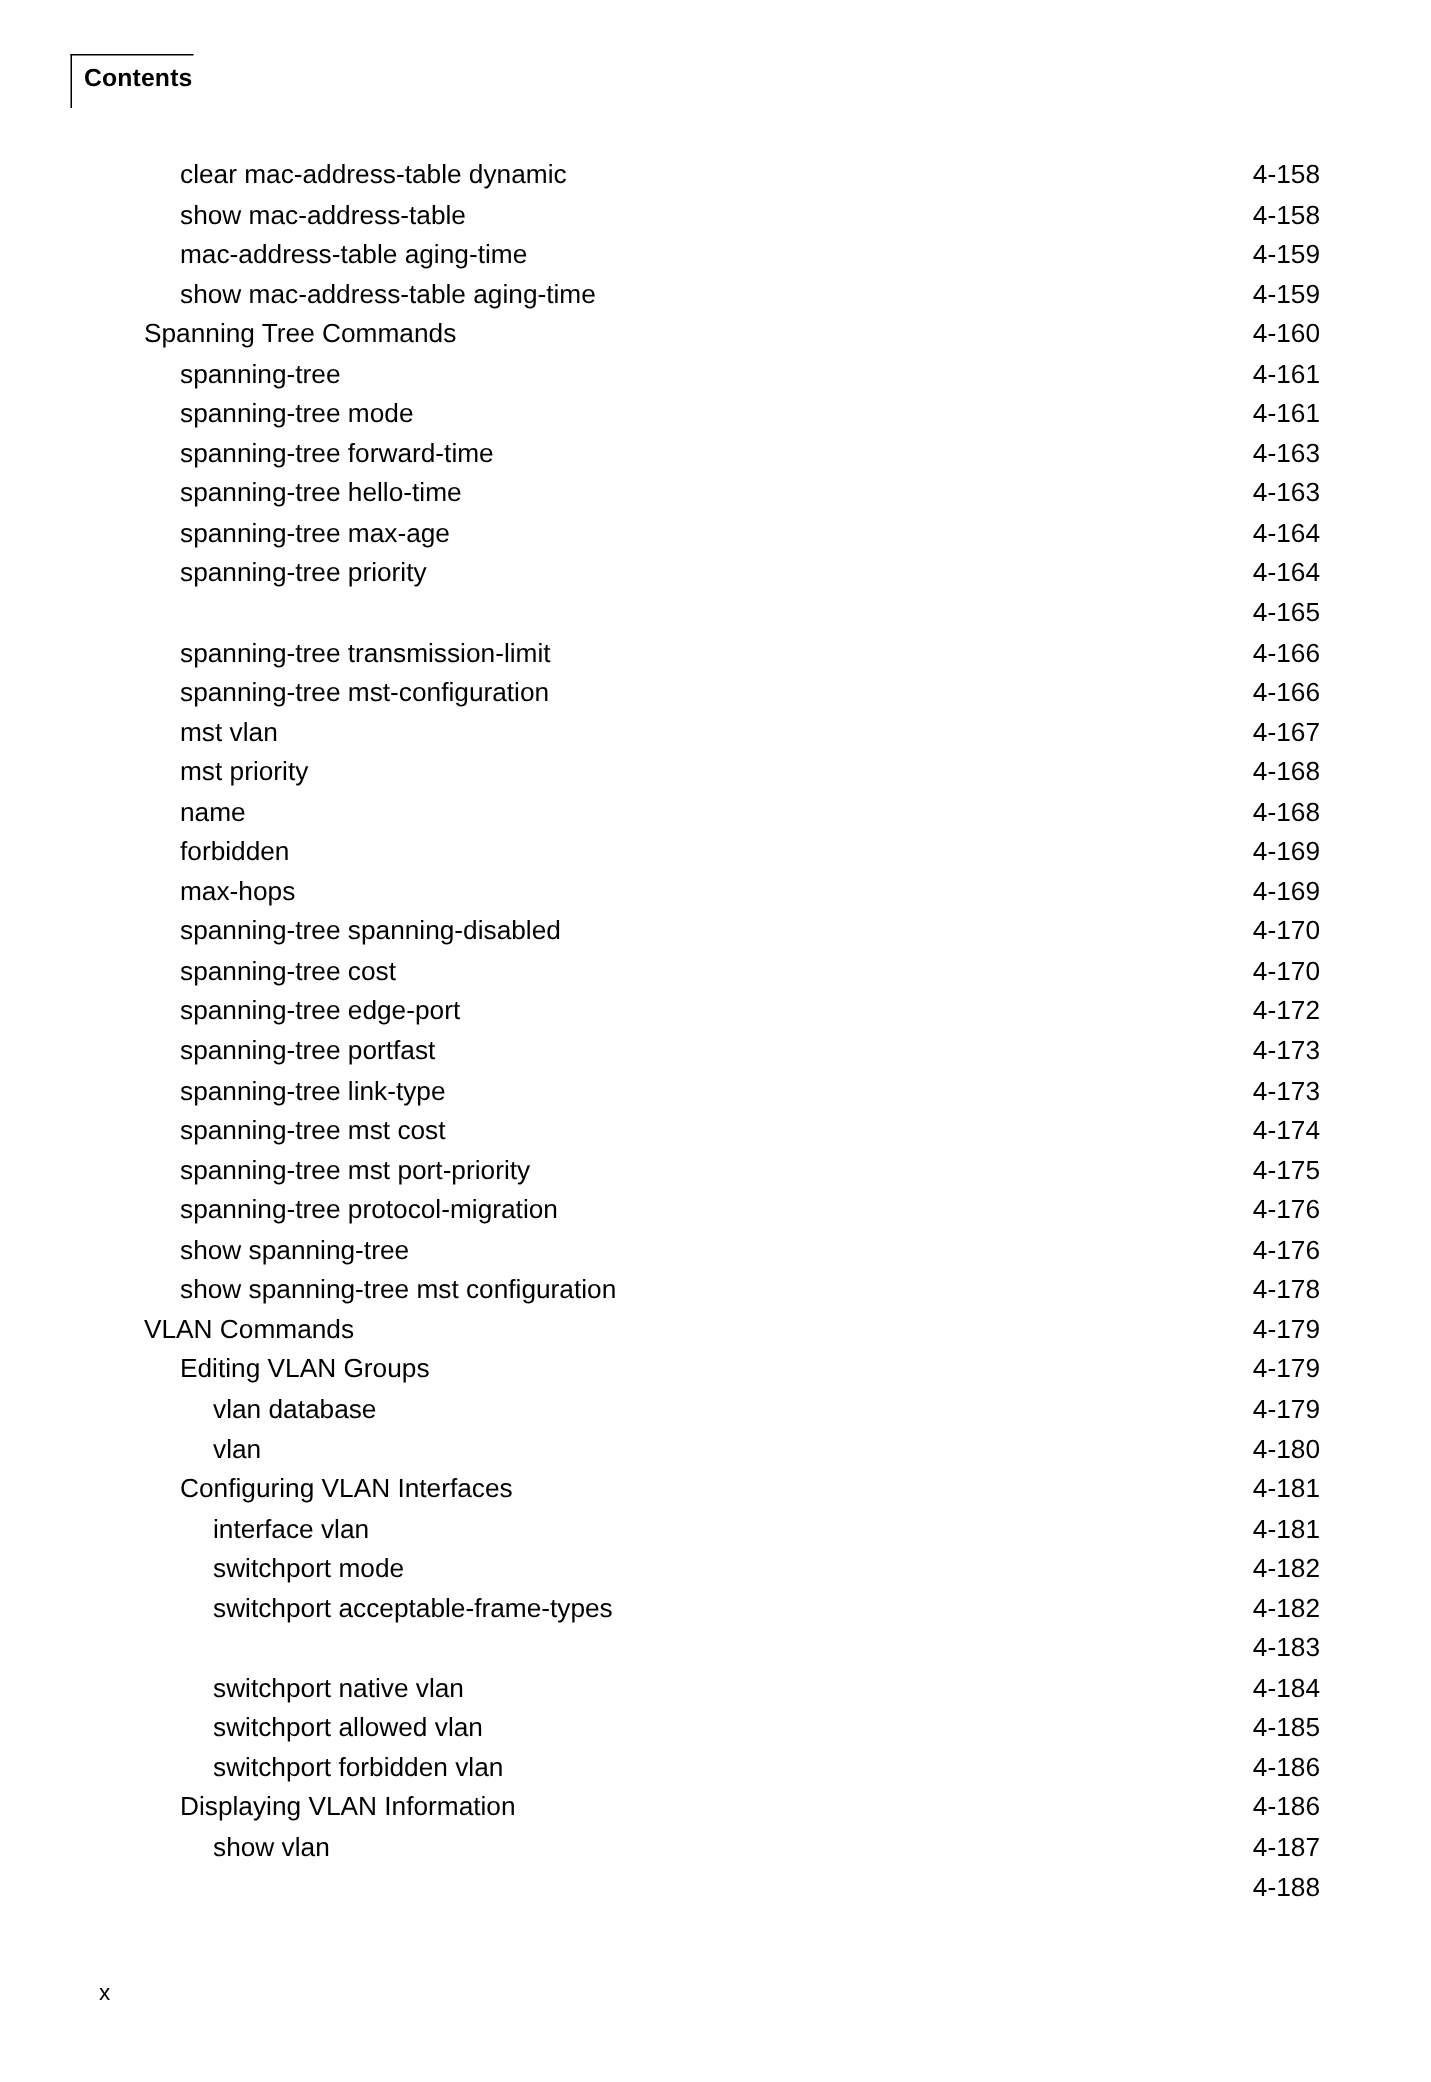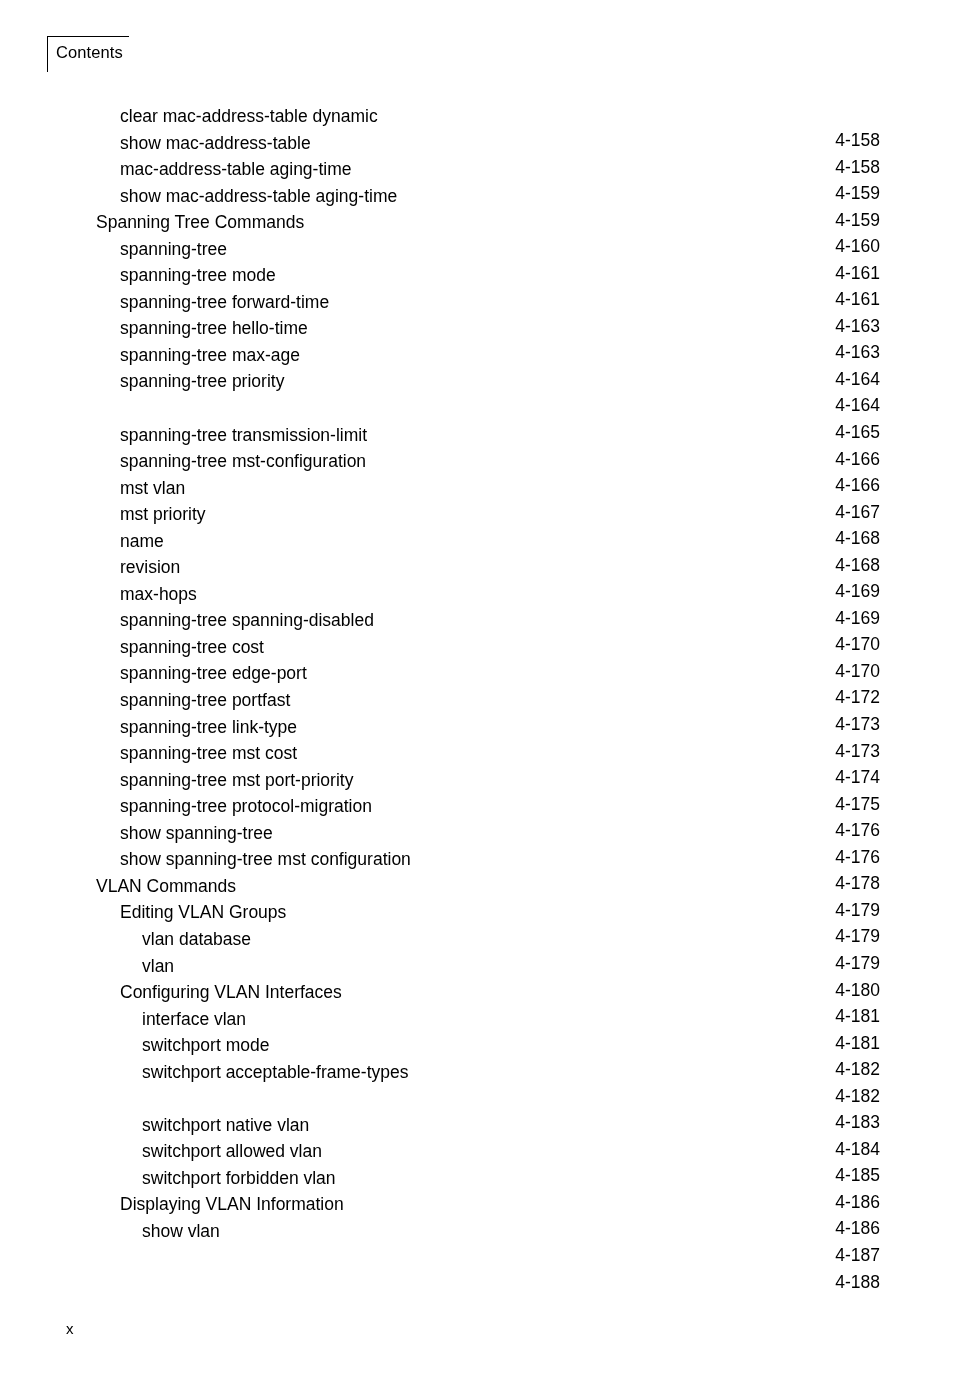--- a/index.html
+++ b/index.html
@@ -21,20 +21,21 @@
     overflow: hidden;
   }
 
   
   .header {
     position: absolute;
     left: 47px;
     top: 36px;
     width: 300px;
     height: 44px;
+    font-weight: bold;
   }
   .header-rule-top {
     position: absolute;
     left: 0;
     top: 0;
     width: 82px;
     height: 1px;
     background: #000000;
   }
   .header-rule-left {
@@ -75,21 +76,20 @@
     white-space: nowrap;
   }
   .toc-page {
     position: absolute;
     right: 78px;
     top: 0;
     font-size: 17.5px;
     line-height: 26.55px;
     white-space: nowrap;
     text-align: left;
-    margin-top: 24px;
   }
   
   .lvl1 { left: 92px; }
   .lvl2 { left: 116px; }
   .lvl3 { left: 138px; }
 
   
   .folio {
     position: absolute;
     left: 66px;
@@ -171,21 +171,21 @@
       </div>
       <div class="toc-row">
         <span class="toc-label lvl2">mst priority</span>
         <span class="toc-page">4-168</span>
       </div>
       <div class="toc-row">
         <span class="toc-label lvl2">name</span>
         <span class="toc-page">4-168</span>
       </div>
       <div class="toc-row">
-        <span class="toc-label lvl2">revision</span>
+        <span class="toc-label lvl2">forbidden</span>
         <span class="toc-page">4-169</span>
       </div>
       <div class="toc-row">
         <span class="toc-label lvl2">max-hops</span>
         <span class="toc-page">4-169</span>
       </div>
       <div class="toc-row">
         <span class="toc-label lvl2">spanning-tree spanning-disabled</span>
         <span class="toc-page">4-170</span>
       </div>

